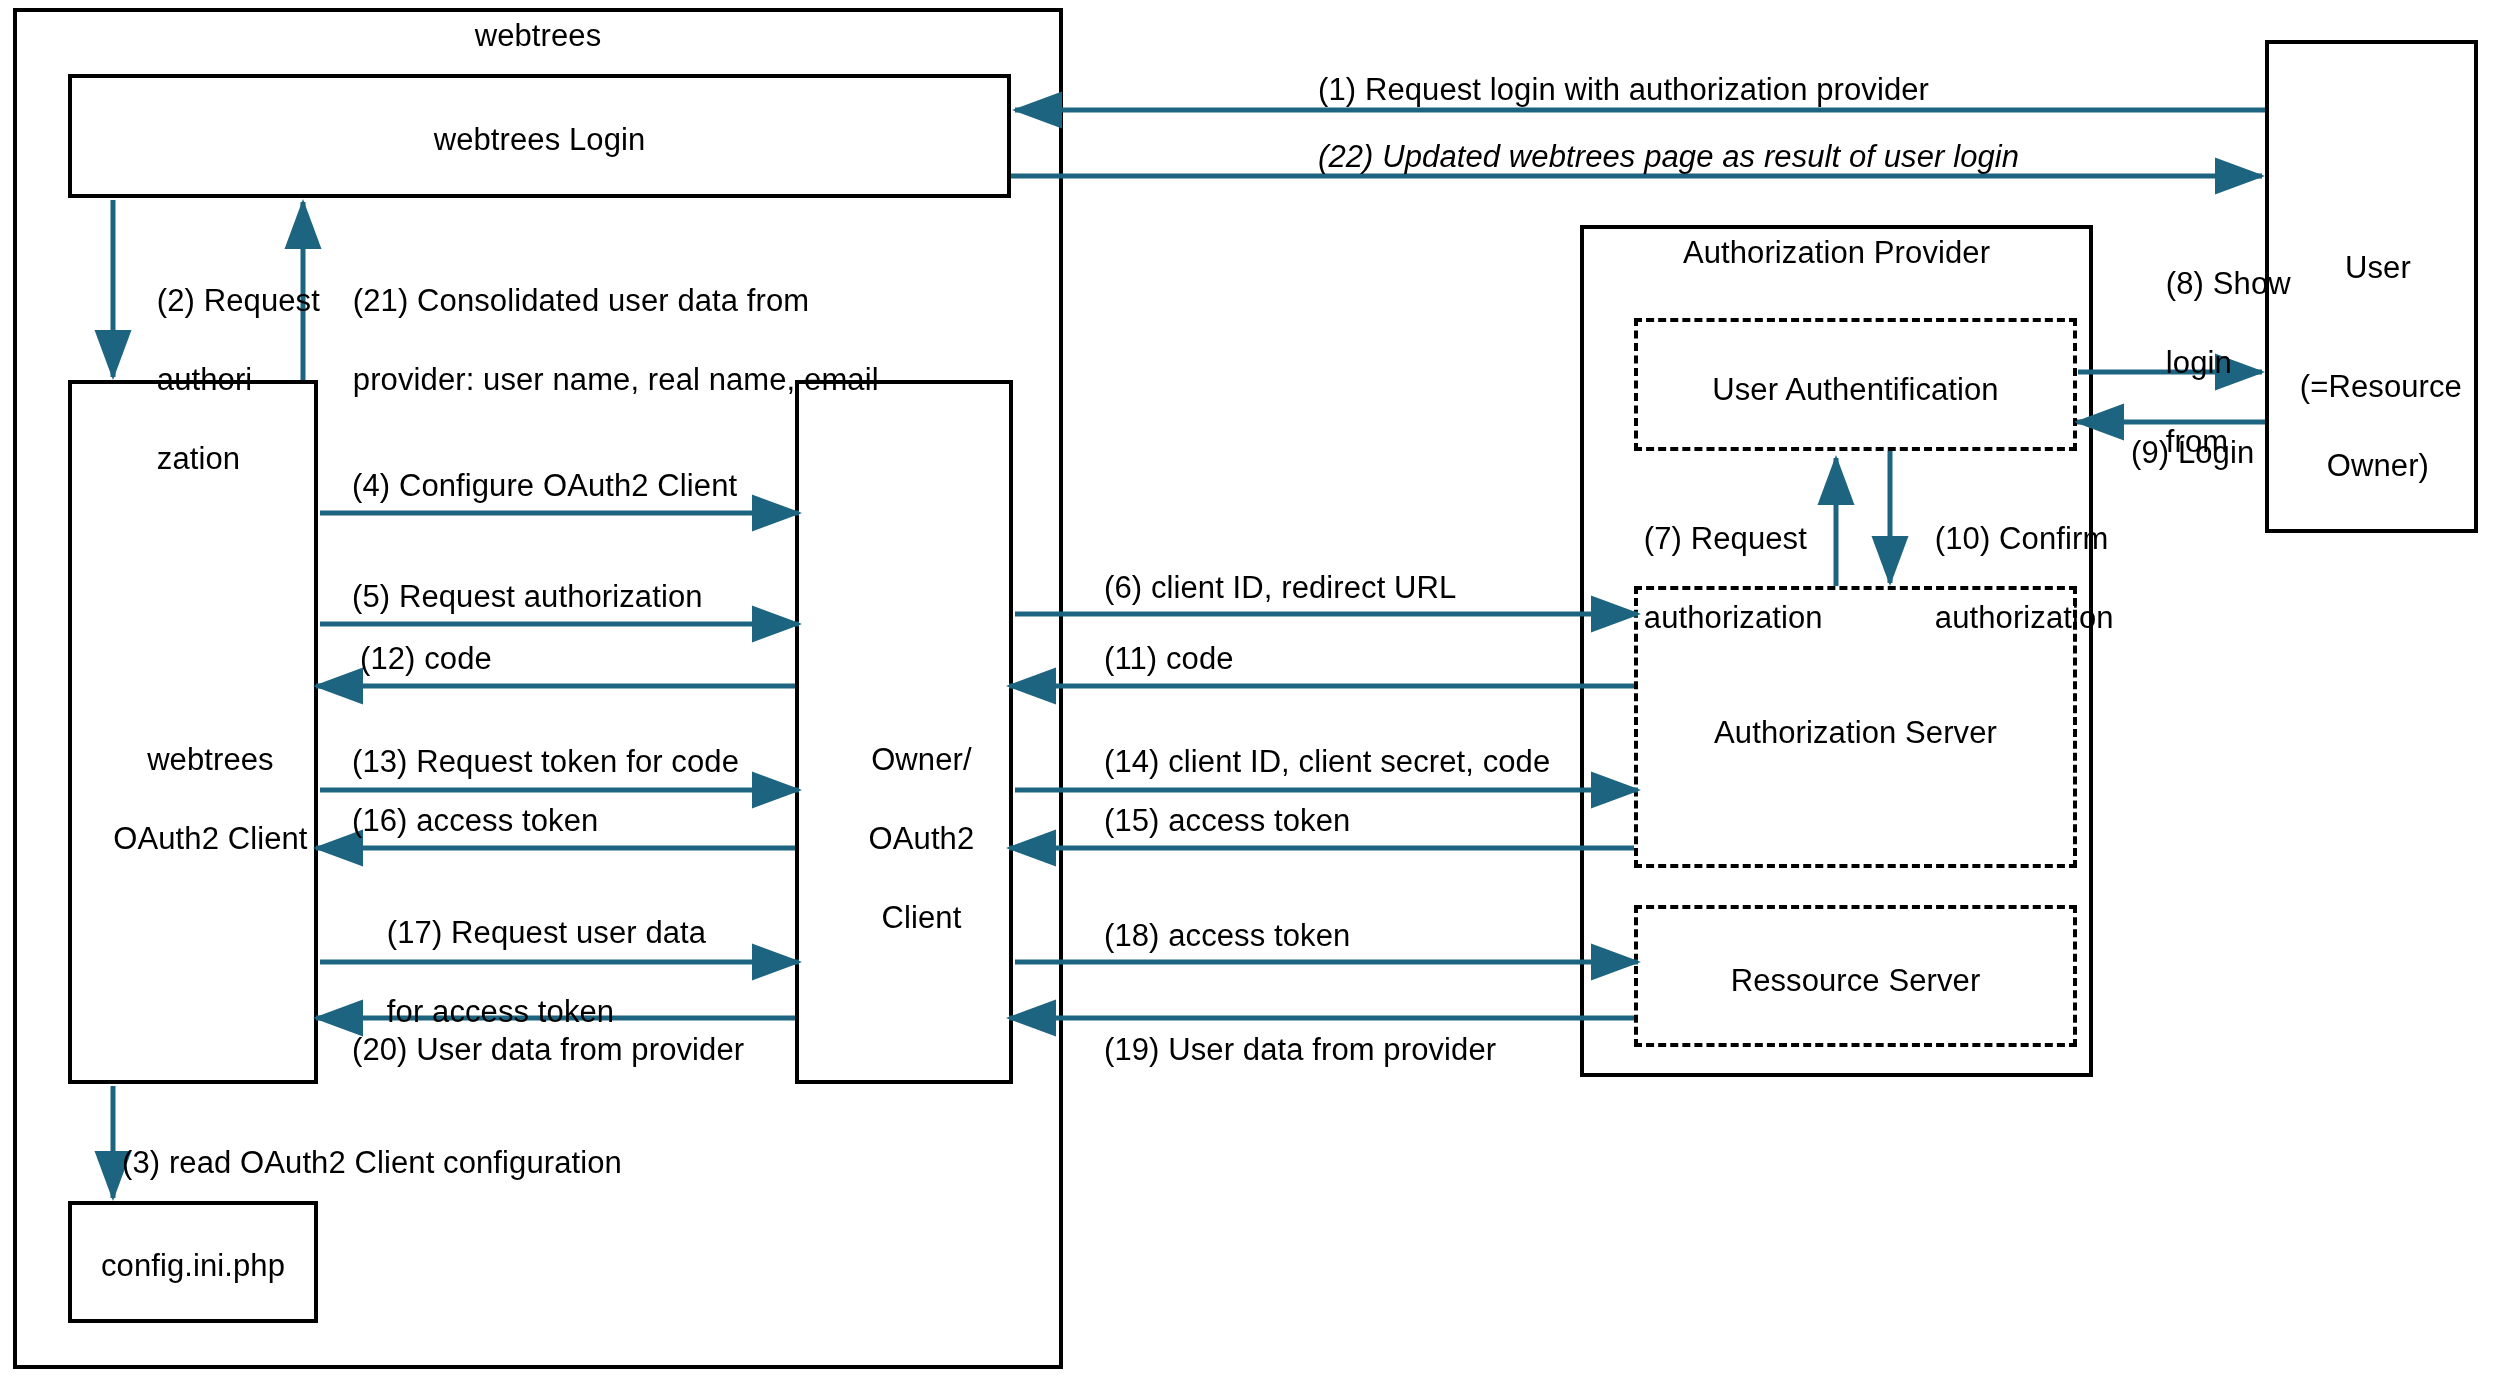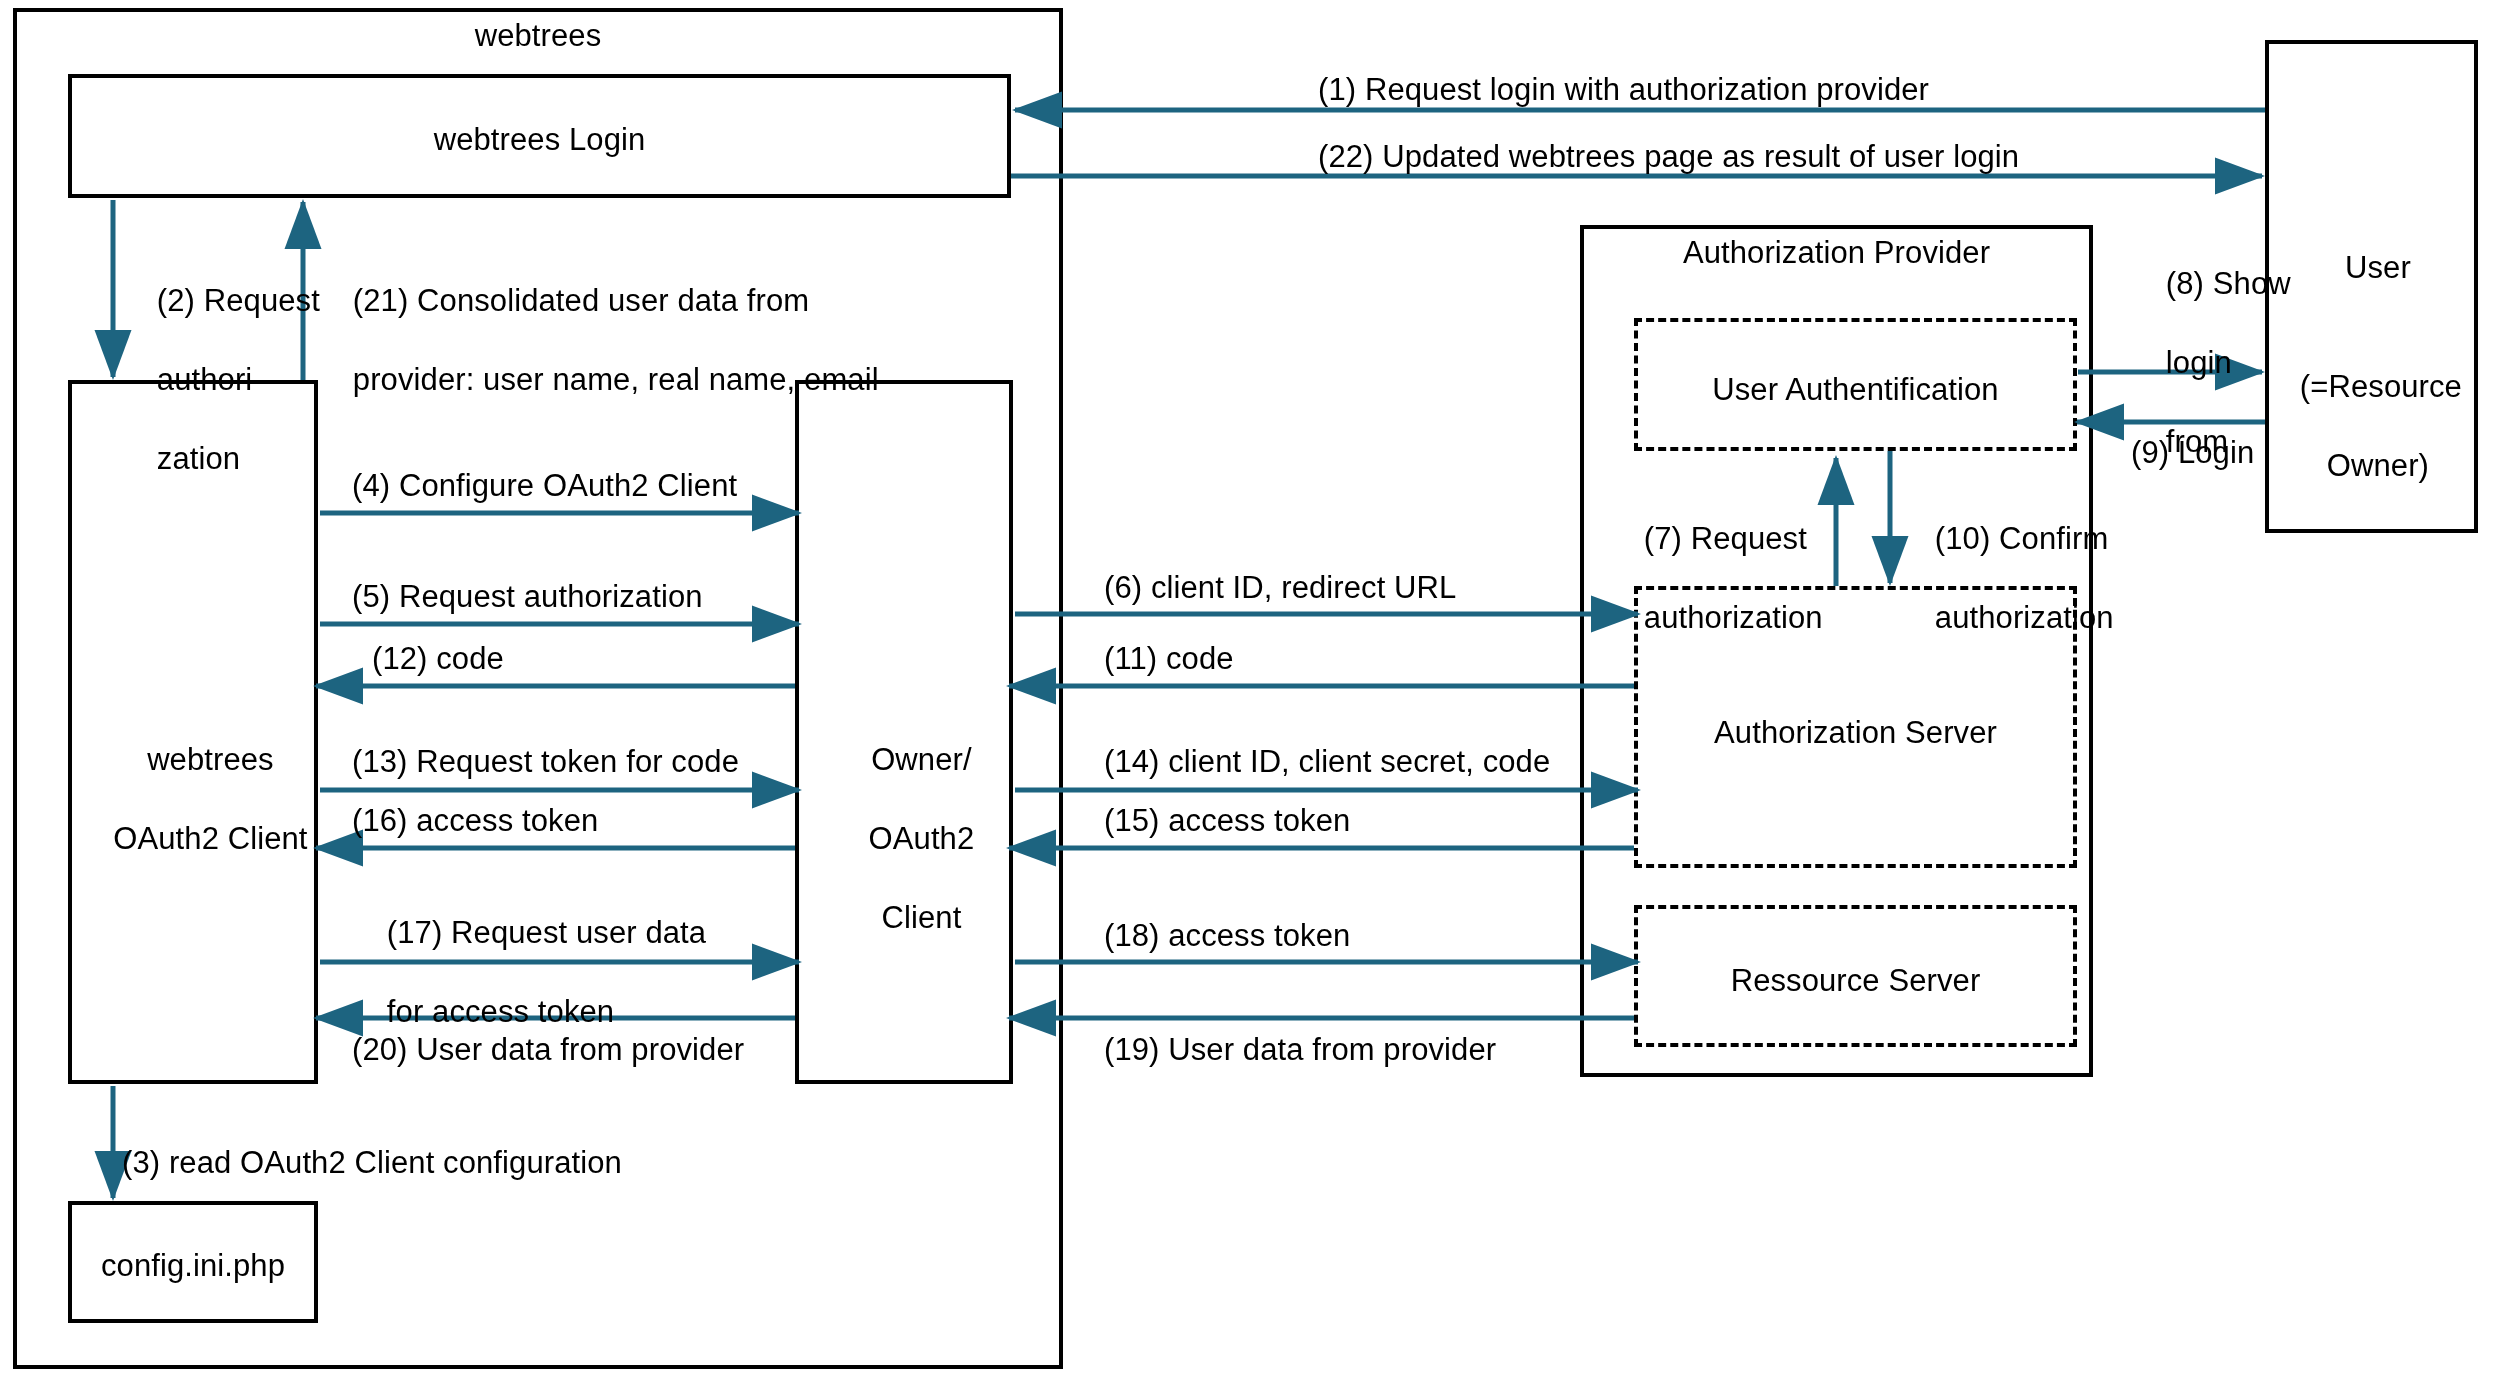--- a/index.html
+++ b/index.html
@@ -140,40 +140,40 @@
       <line x1="1890" y1="451" x2="1890" y2="583"></line>
 
       <line x1="2078" y1="372" x2="2262" y2="372"></line>
 
       <line x1="2265" y1="422" x2="2077" y2="422"></line>
     </g>
   </svg>
 
   <div class="lbl" style="left:1318px; top:70px;">(1) Request login with authorization provider</div>
 
-  <div class="lbl" style="left:1318px; top:137px;">(22) Updated webtrees page as result of user login</div>
+  <div class="lbl" style="left:1318px; top:137px;font-style:italic;">(22) Updated webtrees page as result of user login</div>
 
   <div class="lbl" style="left:122px; top:241px;">
     <span>(2) Request</span><br>
     <span>authori-</span><br>
     <span>zation</span>
   </div>
 
   <div class="lbl" style="left:318px; top:241px;">
     <span>(21) Consolidated user data from</span><br>
     <span>provider: user name, real name, email</span>
   </div>
 
   <div class="lbl" style="left:122px; top:1143px;text-align:center;">(3) read OAuth2 Client configuration</div>
 
   <div class="lbl" style="left:352px; top:466px;">(4) Configure OAuth2 Client</div>
 
   <div class="lbl" style="left:352px; top:577px;">(5) Request authorization</div>
 
-  <div class="lbl" style="left:372px; top:639px;">(12) code</div>
+  <div class="lbl" style="left:360px; top:639px;">(12) code</div>
 
   <div class="lbl" style="left:352px; top:742px;">(13) Request token for code</div>
 
   <div class="lbl" style="left:352px; top:801px;">(16) access token</div>
 
   <div class="lbl" style="left:352px; top:873px;">
     <span>(17) Request user data</span><br>
     <span>for access token</span>
   </div>
 

